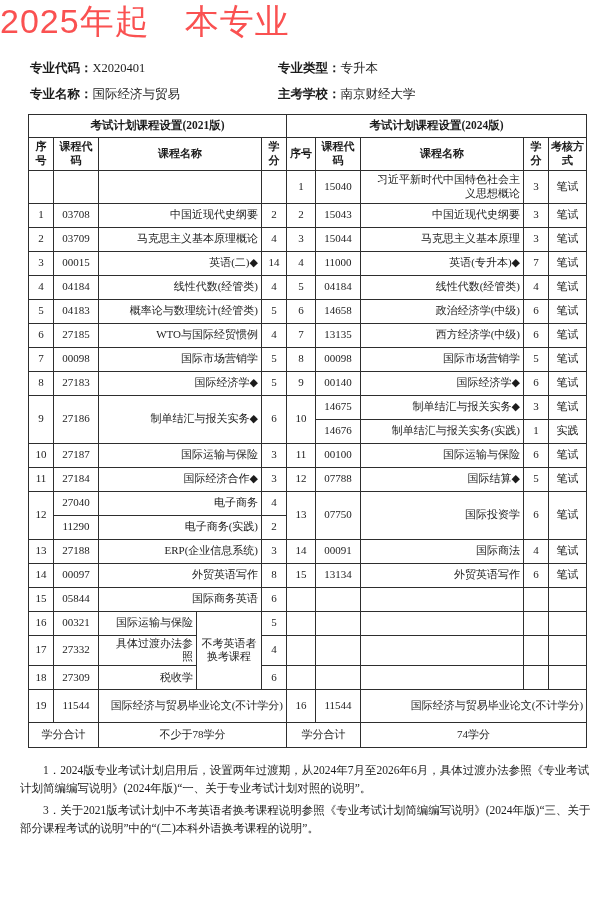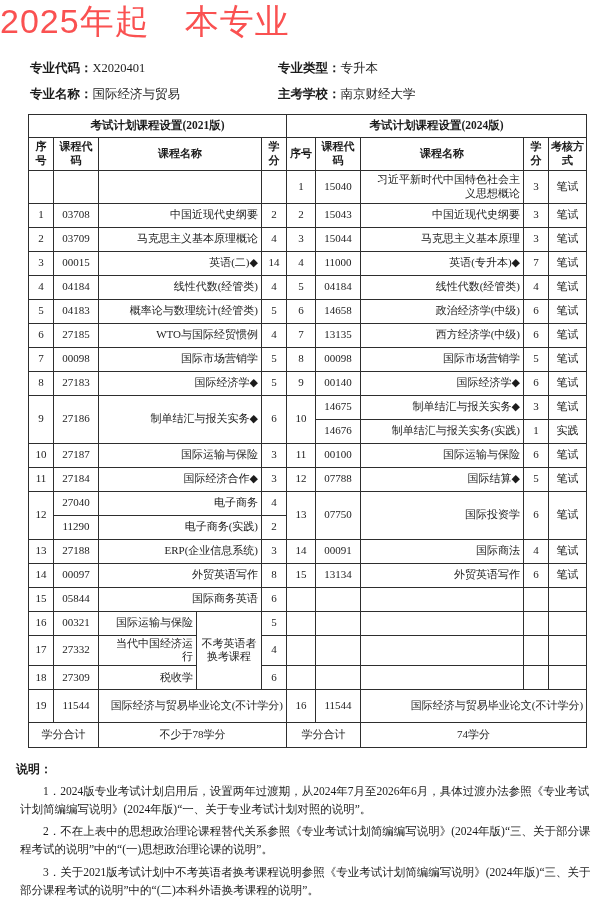--- a/index.html
+++ b/index.html
@@ -295,21 +295,21 @@
     <td>5</td>
     <td></td>
     <td></td>
     <td></td>
     <td></td>
     <td></td>
   </tr>
   <tr>
     <td>17</td>
     <td>27332</td>
-    <td class="name">当代中国经济运行</td>
+    <td class="name">具体过渡办法参照</td>
     <td>4</td>
     <td></td>
     <td></td>
     <td></td>
     <td></td>
     <td></td>
   </tr>
   <tr>
     <td>18</td>
     <td>27309</td>
@@ -334,18 +334,16 @@
   <tr class="row-total">
     <td colspan="2">学分合计</td>
     <td colspan="3">不少于78学分</td>
     <td colspan="2">学分合计</td>
     <td colspan="3">74学分</td>
   </tr>
 </tbody>
   </table>
 
 <div class="notes">
-  <div class="notes-title">说明：</div>
   <p>1．2024版专业考试计划启用后，设置两年过渡期，从2024年7月至2026年6月，具体过渡办法参照《专业考试计划简编编写说明》(2024年版)“一、关于专业考试计划对照的说明”。</p>
-  <p>2．不在上表中的思想政治理论课程替代关系参照《专业考试计划简编编写说明》(2024年版)“三、关于部分课程考试的说明”中的“(一)思想政治理论课的说明”。</p>
   <p>3．关于2021版考试计划中不考英语者换考课程说明参照《专业考试计划简编编写说明》(2024年版)“三、关于部分课程考试的说明”中的“(二)本科外语换考课程的说明”。</p>
 
 </div>
 
 </body></html>

